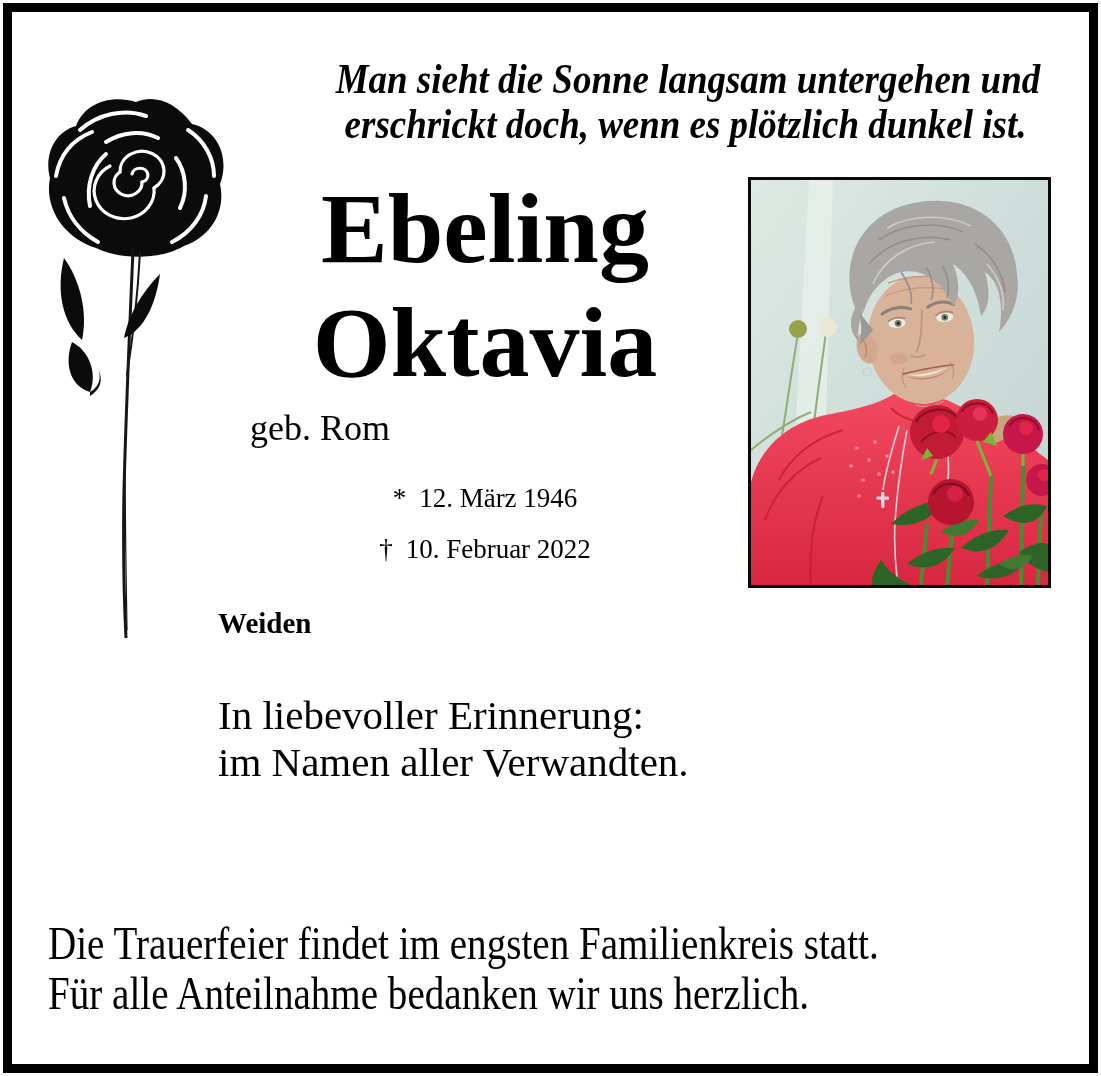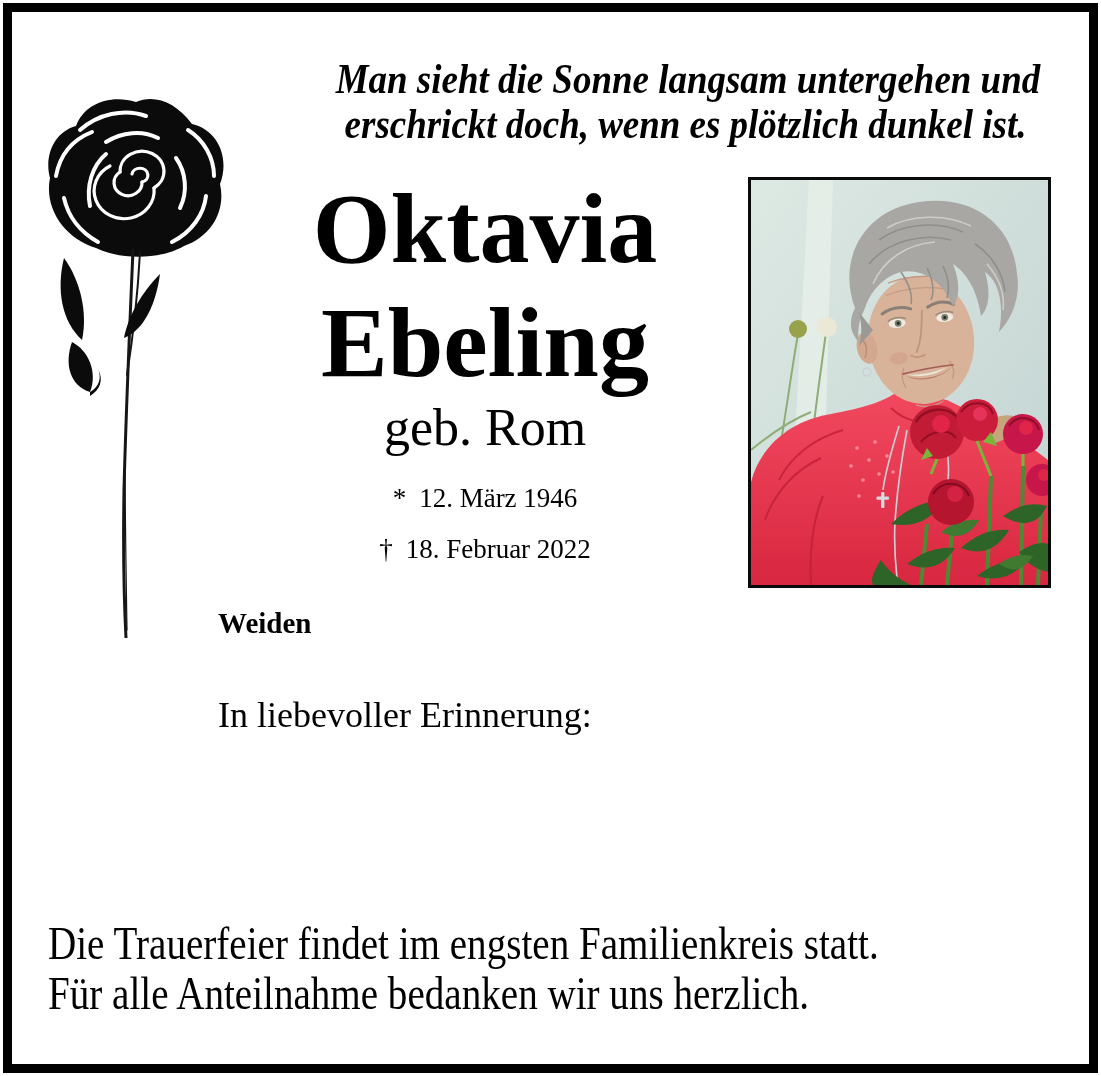--- a/index.html
+++ b/index.html
@@ -15,38 +15,38 @@
     left:288px; top:57px; width:795px; text-align:center;
     font-size:42px; line-height:45px; font-weight:bold; font-style:italic;
     transform:scaleX(0.88); transform-origin:50% 0; white-space:nowrap;
   }
 
   .name {
     left:250px; top:172px; width:470px; text-align:center;
     font-size:100px; line-height:114px; font-weight:bold; white-space:nowrap;
   }
   .maiden {
-    left:250px; top:408px; width:470px; text-align:center;
-    font-size:52px; line-height:40px;
+    left:250px; top:408px; width:470px; 
+    font-size:36px; line-height:40px;
   }
   .dates {
     left:250px; top:473px; width:470px; text-align:center;
     font-size:27px; line-height:51px; white-space:nowrap;
   }
   .dates .sym { display:inline-block; margin-right:13px; }
 
   .rose-wrap { left:36px; top:90px; width:200px; height:548px; }
 
   .photo {
     left:748px; top:177px; width:297px; height:405px;
     border:3px solid #0a0a0a; background:#cfdfd9; overflow:hidden;
   }
 
   .place { left:218px; top:604px; font-size:29px; line-height:38px; font-weight:bold; }
-  .intro { left:218px; top:694px; font-size:36px; line-height:42px; }
+  .intro { left:218px; top:694px; font-size:41px; line-height:42px; }
   .mourners { left:218px; top:740px; font-size:41px; line-height:45px; white-space:nowrap; }
   .mourners .b { font-weight:bold; }
 
   .footer {
     left:48px; top:919px; font-size:46px; line-height:50px;
     transform:scaleX(0.85); transform-origin:0 0; white-space:nowrap;
   }
 </style>
 </head>
 <body>
@@ -85,31 +85,31 @@
     <path d="M54,302 C63,297 66,288 62,279 C68,290 64,300 54,306 Z"></path>
   </g>
 </svg>
 
 <div class="abs quote">
   <div>Man sieht die Sonne langsam untergehen und</div>
   <div>erschrickt doch, wenn es plötzlich dunkel ist.</div>
 </div>
 
 <div class="abs name">
+  <div>Ebeling</div>
   <div>Oktavia</div>
-  <div>Ebeling</div>
 </div>
 <div class="abs maiden">geb. Rom</div>
 
 <div class="abs dates">
   <div>
     <span class="sym">*</span><span>12. März 1946</span>
   </div>
   <div>
-    <span class="sym">†</span><span>18. Februar 2022</span>
+    <span class="sym">†</span><span>10. Februar 2022</span>
   </div>
 </div>
 
 <div class="abs photo">
   <svg width="297" height="405" viewBox="0 0 297 405" aria-hidden="true">
     <defs>
       <linearGradient id="bgGrad" x1="0" y1="0" x2="1" y2="1">
         <stop offset="0" stop-color="#dde9e3"></stop>
           <stop offset="1" stop-color="#c2d3d2"></stop>
       </linearGradient>
@@ -274,18 +274,19 @@
         <path d="M176,268 L170,280 L182,276 Z M240,252 L246,266 L232,262 Z" fill="#7ab53a"></path>
       </g>
     </g>
   </svg>
 </div>
 
 <div class="abs place">Weiden</div>
 
 <div class="abs intro">In liebevoller Erinnerung:</div>
 <div class="abs mourners">
+  <div>im Namen aller Verwandten.</div>
 </div>
 
 <div class="abs footer">
   <div>Die Trauerfeier findet im engsten Familienkreis statt.</div>
   <div>Für alle Anteilnahme bedanken wir uns herzlich.</div>
 </div>
 
 </body></html>

